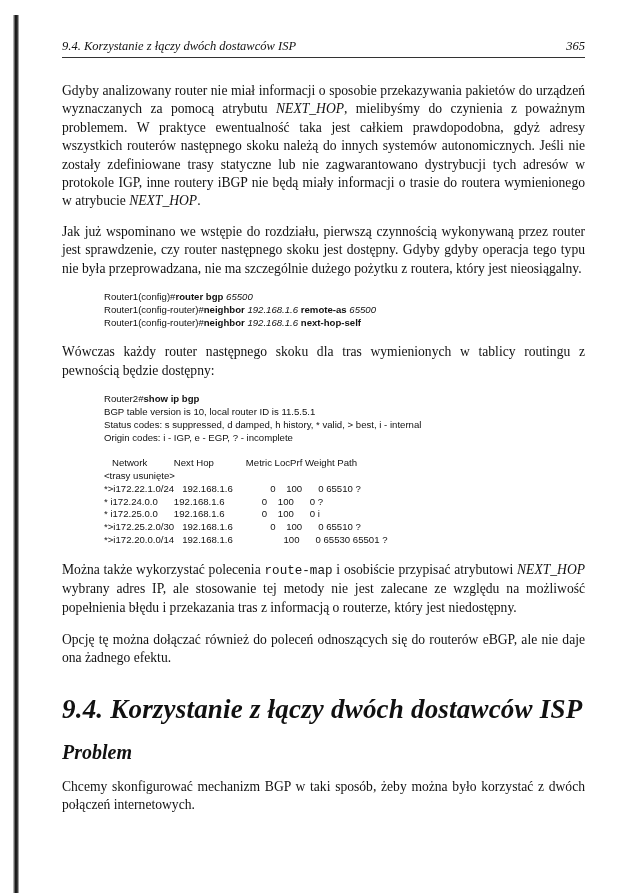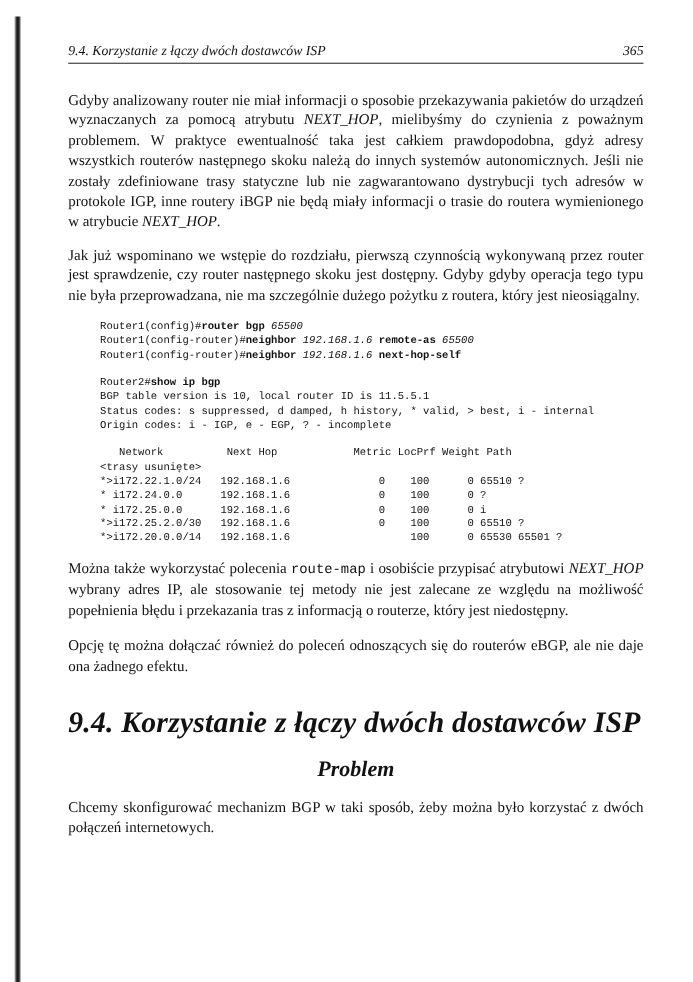--- a/index.html
+++ b/index.html
@@ -19,31 +19,31 @@
     .running-head .title { position: absolute; left: 0; bottom: 3px; }
     .running-head .pageno { position: absolute; right: 0; bottom: 3px; }
     .content { position: absolute; left: 62px; top: 82px; width: 523px; }
     p.body {
       margin: 0; font-size: 13.6px; line-height: 18.4px; text-align: justify;
     }
     p.body + p.body { margin-top: 12px; }
     .mono { font-family: "Liberation Mono", "DejaVu Sans Mono", monospace; font-size: 12.6px; }
     .ital { font-style: italic; }
     pre.code {
-      margin: 1px; padding-left: 28px;
-      font-family: Liberation Mono, monospace;
+      margin: 14px; padding-left: 28px;
+      font-family: Liberation Sans, sans-serif;
       font-size: 9.6px; line-height: 12.8px; white-space: pre; color: #111;
     }
     pre.code b { font-weight: bold; }
     pre.code i { font-style: italic; }
     h1.section {
       margin: 0; font-size: 27px; font-style: italic; font-weight: bold; letter-spacing: 0.2px;
     }
     h2.sub {
-      margin: 0; font-size: 20px; font-style: italic; font-weight: bold; text-align: center;
+      margin: 0; font-size: 20px; font-style: italic; font-weight: bold;
     }
   </style>
 </head>
 <body>
 
 <div class="binding"></div>
 
 <div class="running-head">
   <span class="title">9.4. Korzystanie z łączy dwóch dostawców ISP</span>
   <span class="pageno">365</span>
@@ -53,20 +53,21 @@
 
   <p class="body"><span>Gdyby analizowany router nie miał informacji o sposobie przekazywania pakietów do urządzeń wyznaczanych za pomocą atrybutu </span><span class="ital">NEXT_HOP</span><span>, mielibyśmy do czynienia z poważnym problemem. W praktyce ewentualność taka jest całkiem prawdopodobna, gdyż adresy wszystkich routerów następnego skoku należą do innych systemów autonomicznych. Jeśli nie zostały zdefiniowane trasy statyczne lub nie zagwarantowano dystrybucji tych adresów w protokole IGP, inne routery iBGP nie będą miały informacji o trasie do routera wymienionego w atrybucie </span><span class="ital">NEXT_HOP</span><span>.</span></p>
 
   <p class="body" style="margin-top:12px">Jak już wspominano we wstępie do rozdziału, pierwszą czynnością wykonywaną przez router jest sprawdzenie, czy router następnego skoku jest dostępny. Gdyby gdyby operacja tego typu nie była przeprowadzana, nie ma szczególnie dużego pożytku z routera, który jest nieosiągalny.</p>
 
 
   <pre class="code" style="margin-top:13px"><span><span>Router1(config)#</span><b>router bgp</b><i> 65500</i></span>
 <span><span>Router1(config-router)#</span><b>neighbor</b><i> 192.168.1.6</i><b> remote-as</b><i> 65500</i></span>
 <span><span>Router1(config-router)#</span><b>neighbor</b><i> 192.168.1.6</i><b> next-hop-self</b></span></pre>
 
+  <p class="body" style="margin-top:14px">Wówczas każdy router następnego skoku dla tras wymienionych w tablicy routingu z pewnością będzie dostępny:</p>
 
   <pre class="code" style="margin-top:13px"><span>Router2#</span><b>show ip bgp</b>
 <span>BGP table version is 10, local router ID is 11.5.5.1</span>
 <span>Status codes: s suppressed, d damped, h history, * valid, &gt; best, i - internal</span>
 <span>Origin codes: i - IGP, e - EGP, ? - incomplete</span>
 <span></span>
 <span>   Network          Next Hop            Metric LocPrf Weight Path</span>
 <span>&lt;trasy usunięte&gt;</span>
 <span>*&gt;i172.22.1.0/24   192.168.1.6              0    100      0 65510 ?</span>
 <span>* i172.24.0.0      192.168.1.6              0    100      0 ?</span>

